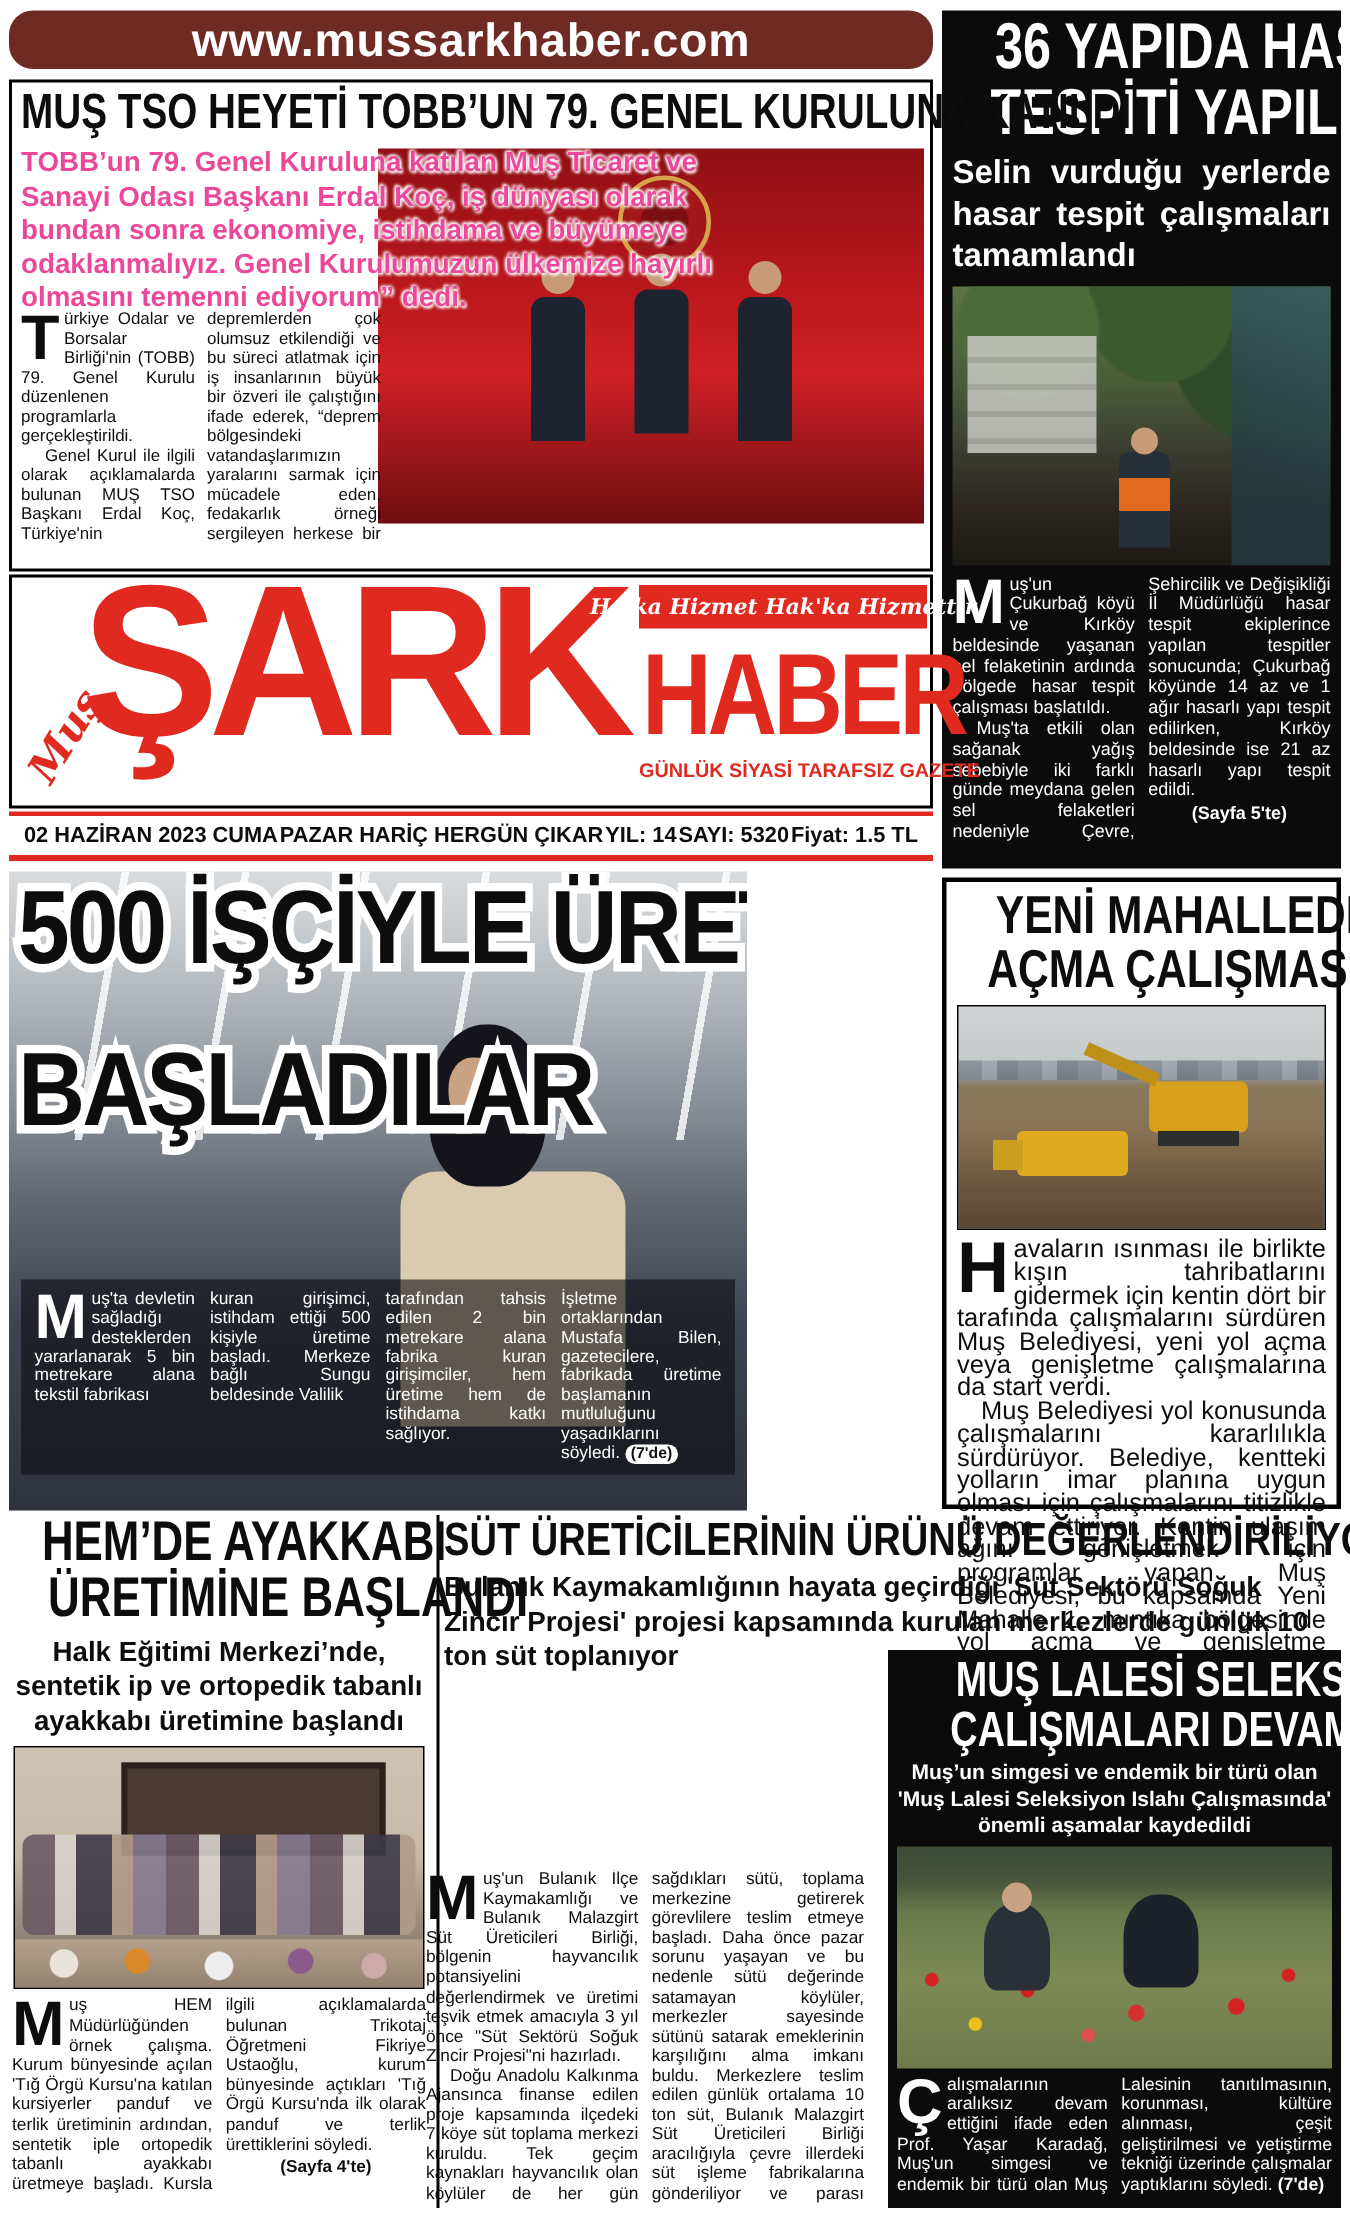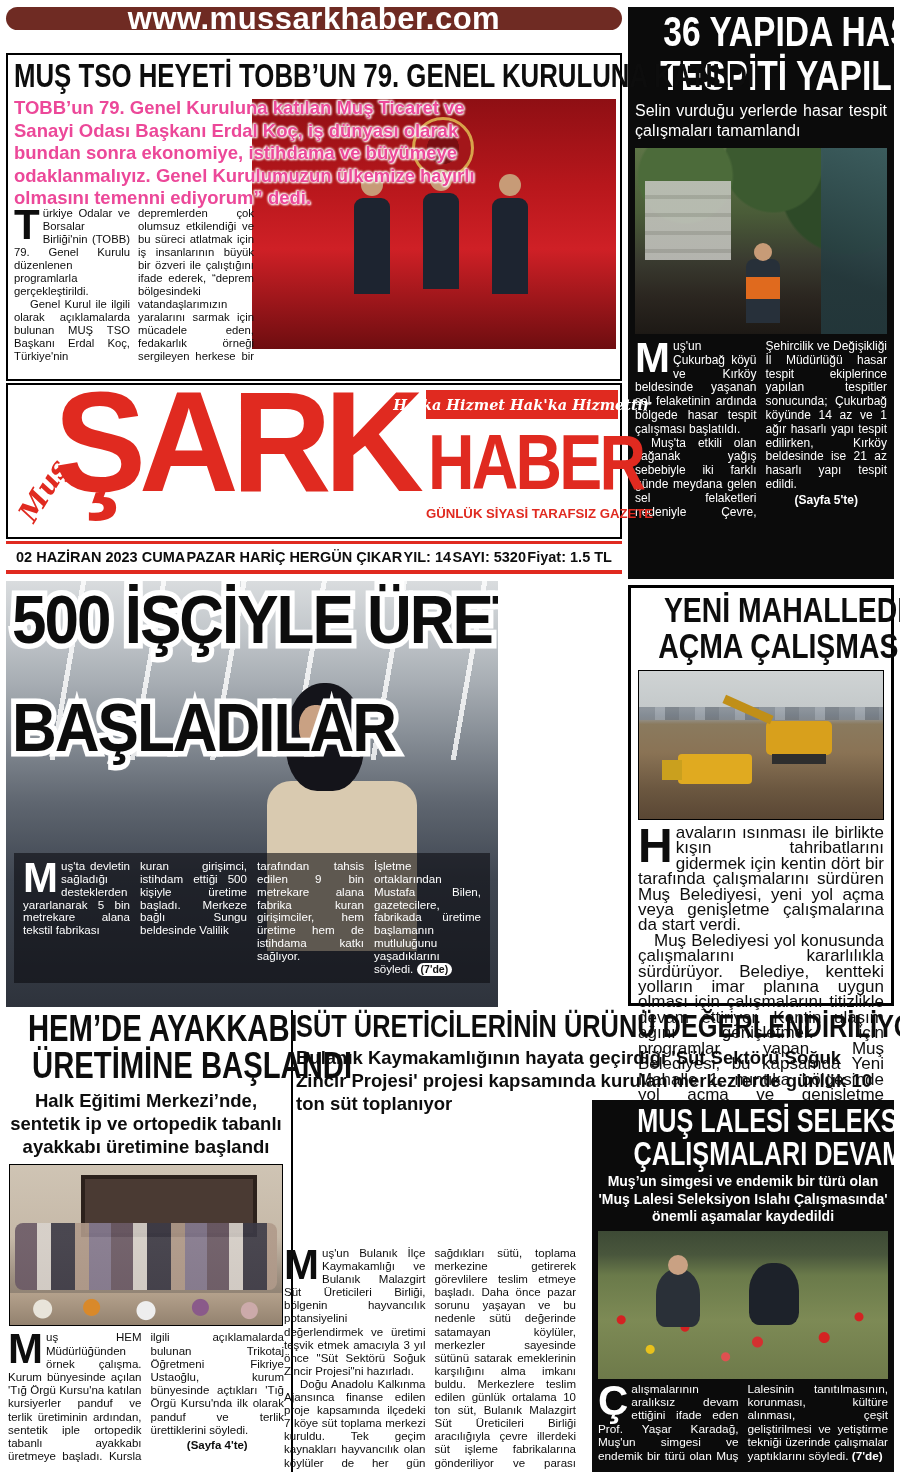--- a/index.html
+++ b/index.html
@@ -1,30 +1,30 @@
 <!DOCTYPE html>
 <html lang="tr"><head>
 <meta charset="utf-8">
 <style>
   html,body{margin:0;padding:0;background:#fff;}
   body{width:900px;height:1476px;position:relative;font-family:"Liberation Sans",sans-serif;color:#0d0d0d;overflow:hidden;}
   .abs{position:absolute;}
   .just{text-align:justify;}
   .bld{font-weight:bold;}
   
-  #banner{left:6px;top:7px;width:616px;height:23px;background:#6f2b23;display:flex;align-items:center;justify-content:center;border-radius:16px;}
+  #banner{left:6px;top:7px;width:616px;height:39px;background:#6f2b23;display:flex;align-items:center;justify-content:center;border-radius:16px;}
   #banner .url{color:#fff;font-weight:bold;font-size:31px;letter-spacing:.5px;}
   
   .cond{display:inline-block;white-space:nowrap;font-weight:900;}
   .hc{text-align:center;}
   
   #hasar{left:628px;top:7px;width:266px;height:572px;background:#0b0b0b;color:#fff;padding:2px 7px;box-sizing:border-box;}
   #hasar .h1l{font-size:40px;line-height:44px;}
   #hasar .h1l .cond{transform:scale(.84,1.08);transform-origin:center;}
-  #hasar .sub{font-size:16px;font-weight:normal;line-height:1.25;margin-top:4px;text-align:justify;}
+  #hasar .sub{font-size:22px;font-weight:bold;line-height:1.25;margin-top:4px;text-align:justify;}
   #hasar .body{margin-top:6px;columns:2;column-gap:9px;font-size:12px;line-height:13.8px;}
   
   .dc::first-letter{float:left;font-size:42px;line-height:.78;font-weight:bold;margin:2px 3px 0 0;}
   .ind{text-indent:16px;margin:0;}
   p.m0{margin:0;}
   .pref{text-align:center;font-weight:bold;margin-top:2px;}
   
   .ph{position:relative;overflow:hidden;}
   .bord{border:1px solid #000;}
   
@@ -211,21 +211,21 @@
     <span class="stroke" aria-hidden="true">500 İŞÇİYLE ÜRETİME</span>
     <span class="fill">500 İŞÇİYLE ÜRETİME</span>
   </div>
   <div class="hl-big" style="top:112px;">
     <span class="stroke" aria-hidden="true">BAŞLADILAR</span>
     <span class="fill">BAŞLADILAR</span>
   </div>
   <div class="caption">
     <div class="col dc">Muş'ta devletin sağladığı desteklerden yararlanarak 5 bin metrekare alana tekstil fabrikası</div>
     <div class="col">kuran girişimci, istihdam ettiği 500 kişiyle üretime başladı. Merkeze bağlı Sungu beldesinde Valilik</div>
-    <div class="col">tarafından tahsis edilen 9 bin metrekare alana fabrika kuran girişimciler, hem üretime hem de istihdama katkı sağlıyor.</div>
+    <div class="col">tarafından tahsis edilen 2 bin metrekare alana fabrika kuran girişimciler, hem üretime hem de istihdama katkı sağlıyor.</div>
     <div class="col">
       <span>İşletme ortaklarından Mustafa Bilen, gazetecilere, fabrikada üretime başlamanın mutluluğunu yaşadıklarını söyledi.</span>
       <span class="pill">(7'de)</span>
     </div>
   </div>
 </div>
 
 <div id="yol" class="abs">
   <div class="h1l hc">
     <span class="cond">YENİ MAHALLEDE YOL</span><br>

